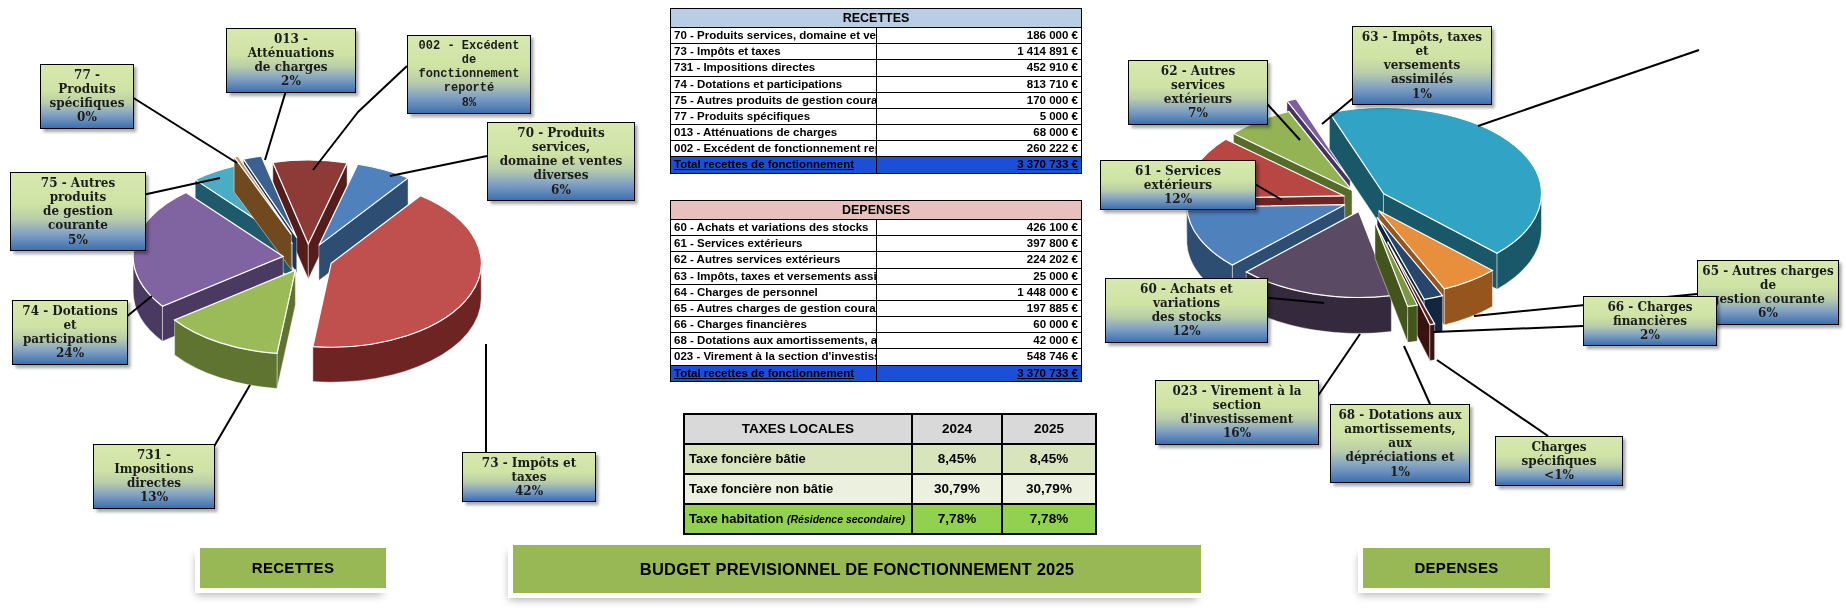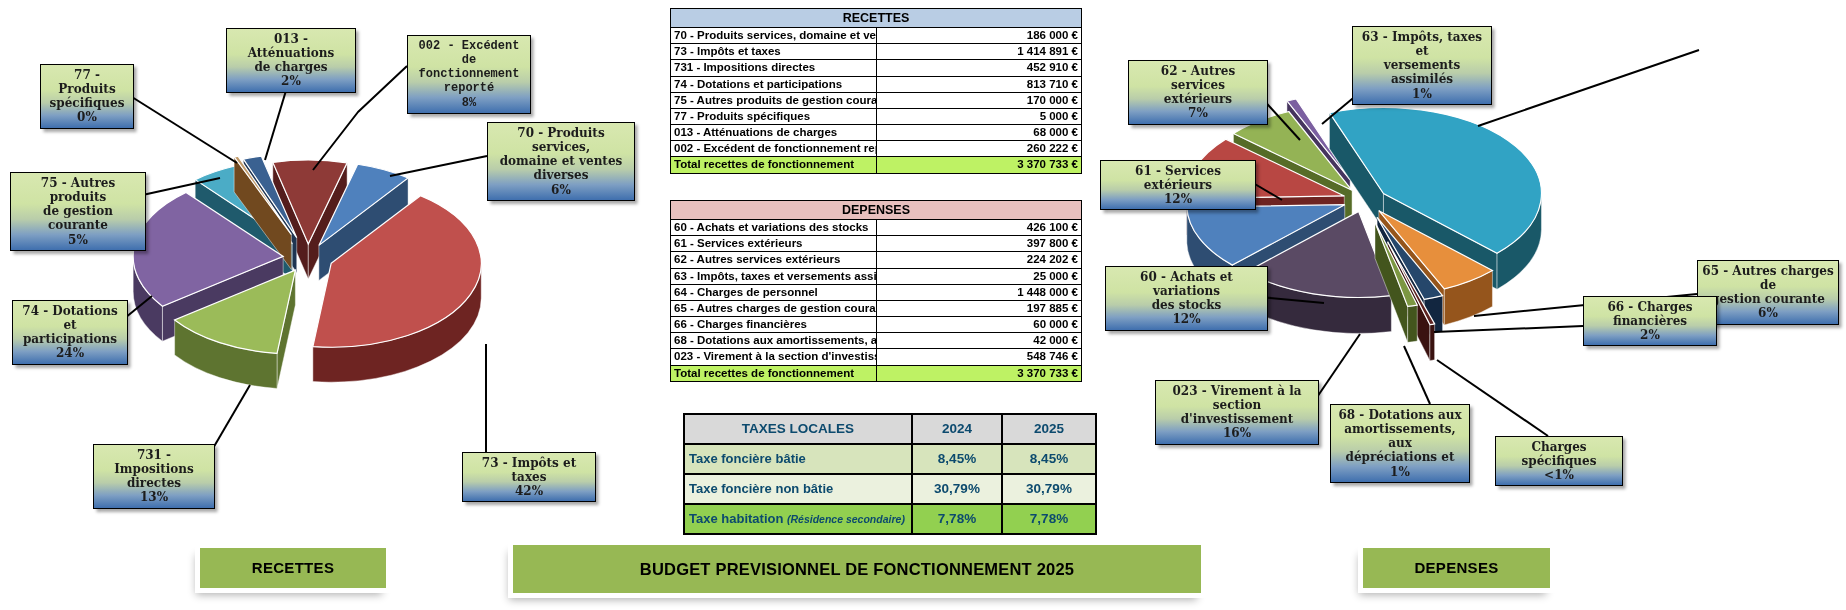--- a/index.html
+++ b/index.html
@@ -12,24 +12,24 @@
     padding:3px 3px;box-shadow:2.5px 3px 3px rgba(0,0,0,.35);}
   .tblwrap{position:absolute;z-index:3;}
   #recettes-table{left:670px;top:8px;width:412px;}
   #depenses-table{left:670px;top:200px;width:412px;}
   #taxes-table{left:683px;top:413px;width:386px;}
   table.money{border-collapse:collapse;width:100%;table-layout:fixed;background:#fff;}
   table.money td{border:1.7px solid #000;font:bold 11.5px/1.32 "Liberation Sans",sans-serif;
     padding:0 3px;white-space:nowrap;overflow:hidden;color:#000;}
   table.money td.val{text-align:right;width:112px;}
   table.money tr.hdr td{text-align:center;font-size:12.5px;height:18px;}
-  table.money tr.tot td{background:#bef264;}
+  table.money tr.tot td{background:#1d4ed8;text-decoration:underline;}
   table.taxes{border-collapse:collapse;width:100%;table-layout:fixed;background:#fff;}
   table.taxes td{border:2.4px solid #000;font:bold 13px/1.2 "Liberation Sans",sans-serif;
-    color:#0c4a6e;padding:2px 4px;height:24px;white-space:nowrap;overflow:hidden;}
+    color:#000000;padding:2px 4px;height:24px;white-space:nowrap;overflow:hidden;}
   table.taxes tr.hdr td{background:#D9D9D9;text-align:center;font-size:13.5px;}
   table.taxes td.pct{text-align:center;font-size:13.5px;padding:2px 1px;}
   table.taxes .note{font-style:italic;font-size:10.5px;}
   .banner{position:absolute;z-index:3;background:#97B854;color:#000;text-align:center;
     font-weight:bold;box-shadow:0 0 0 5px #fff,-4px 7px 8px rgba(0,0,0,.3);}
   #banner-recettes{left:200px;top:548px;width:186px;height:40px;font-size:15px;line-height:40px;letter-spacing:.3px;}
   #banner-budget{left:513px;top:545px;width:688px;height:48px;font-size:16.5px;line-height:48px;letter-spacing:.2px;}
   #banner-depenses{left:1363px;top:548px;width:187px;height:40px;font-size:15px;line-height:40px;letter-spacing:.3px;}
 </style>
 </head>
@@ -310,21 +310,21 @@
     </div>
     <div class="callout" style="left: 1128px; top: 60px; width: 132px;">
       <div>62 - Autres services</div>
       <div>extérieurs</div>
       <div>7%</div>
     </div>
     <div class="callout" style="left: 1100px; top: 160px; width: 148px;">
       <div>61 - Services extérieurs</div>
       <div>12%</div>
     </div>
-    <div class="callout" style="left: 1105px; top: 266px; width: 155px;">
+    <div class="callout" style="left: 1105px; top: 278px; width: 155px;">
       <div>60 - Achats et variations</div>
       <div>des stocks</div>
       <div>12%</div>
     </div>
     <div class="callout" style="left: 1697px; top: 260px; width: 134px;">
       <div>65 - Autres charges de</div>
       <div>gestion courante</div>
       <div>6%</div>
     </div>
     <div class="callout" style="left: 1583px; top: 296px; width: 126px;">

